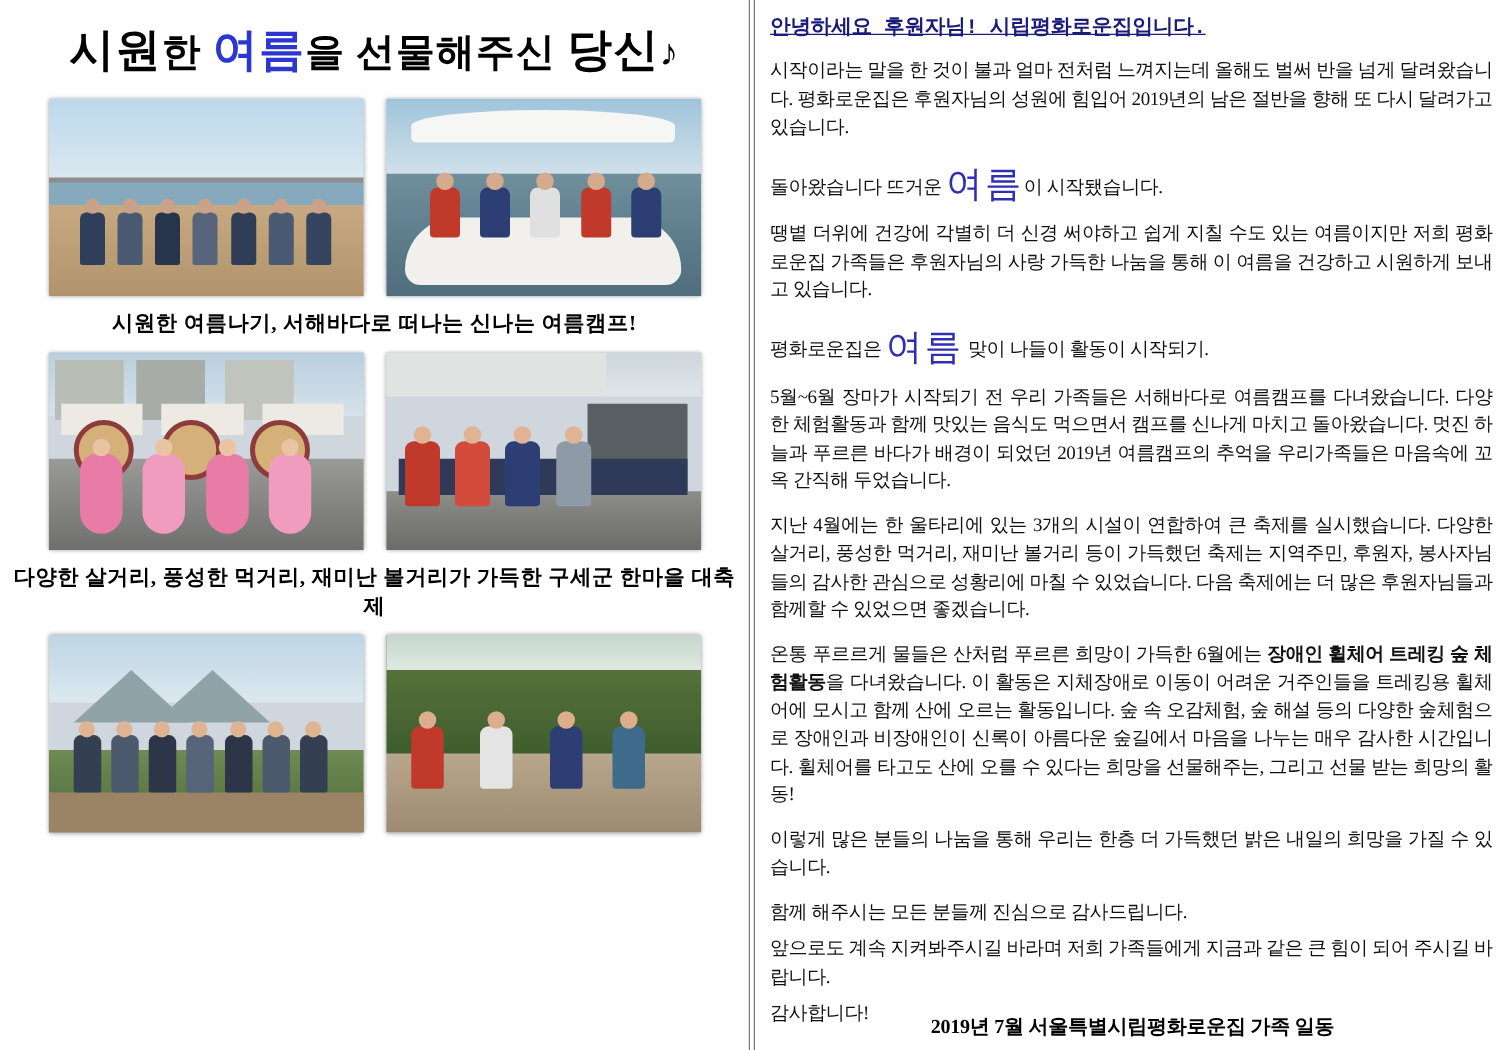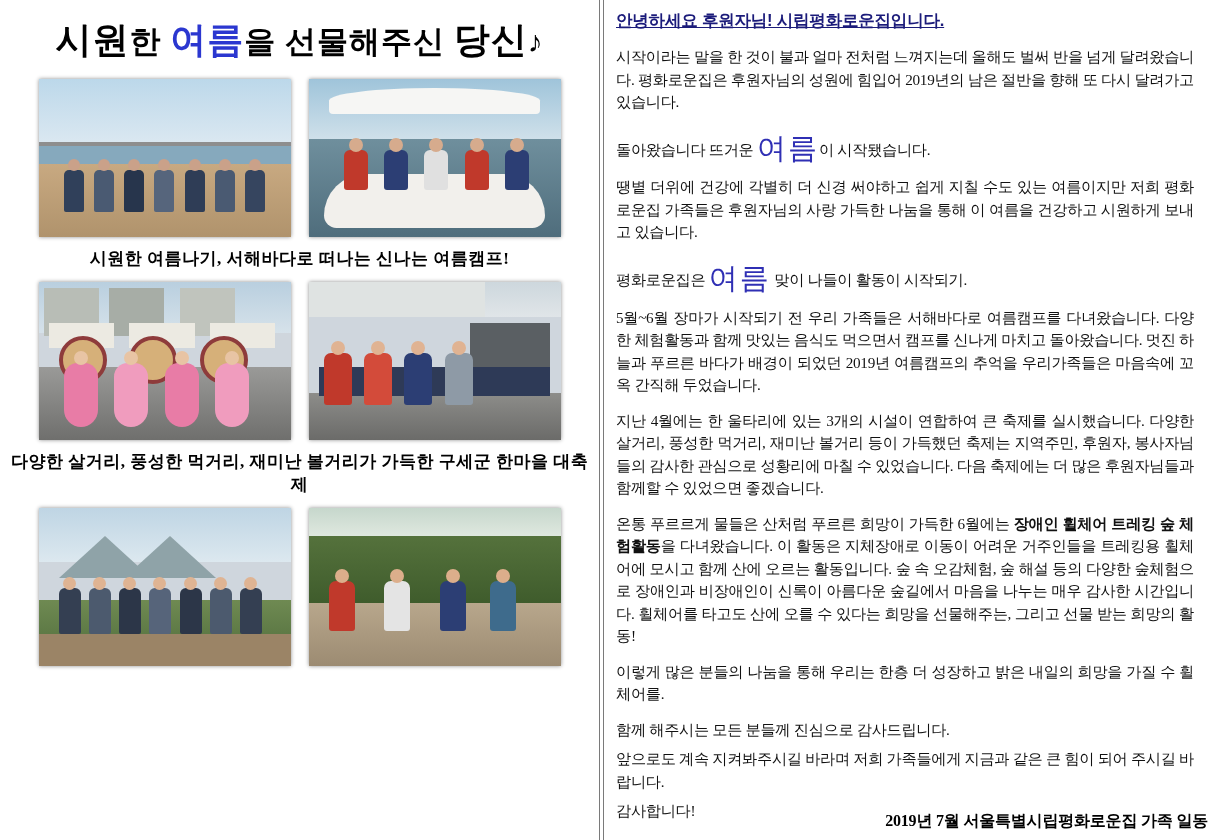--- a/index.html
+++ b/index.html
@@ -144,21 +144,21 @@
 
   
   .p6 .sky { height: 18%; background: linear-gradient(#c6d7cc, #dfe8df); }
   .p6 .trees { position:absolute; top:0; bottom:40%; left:0; right:0; background: linear-gradient(#5e7b43, #3f5c2c); }
   .p6 .ground { height: 40%; background: linear-gradient(#b8a78c, #9c8b72); }
   .p6 .person { position:absolute; bottom:22%; width:26px; height:50px; border-radius:7px 7px 3px 3px; }
   .p6 .head { position:absolute; top:-12px; left:6px; width:14px; height:14px; border-radius:50%; background:#dcae8b; }
 
   
   .letter-title {
-    font-family: Liberation Sans, sans-serif;
+    font-family: Liberation Mono, monospace;
     font-size: 16.5px;
     font-weight: bold;
     color: #1b1b7a;
     text-decoration: underline;
     margin: 2px 0 14px 0;
     letter-spacing: -0.2px;
   }
   .para {
     font-family: "Liberation Serif", serif;
     font-size: 15.2px;
@@ -171,21 +171,21 @@
   .para.tight { margin-bottom: 7px; }
   .para b { font-weight: bold; }
   .bigword {
     font-size: 29px;
     color: #2f2fb4;
     font-family: "Liberation Serif", serif;
     letter-spacing: 2px;
     vertical-align: -3px;
   }
   .signature {
-    text-align: right;
+    text-align: center;
     font-family: "Liberation Serif", serif;
     font-size: 16px;
     font-weight: bold;
     color: #000;
     position: absolute;
     bottom: 8px;
     left: 0;
     right: 0;
     letter-spacing: -0.2px;
   }
@@ -370,21 +370,21 @@
     </p>
 
     <p class="para">5월~6월 장마가 시작되기 전 우리 가족들은 서해바다로 여름캠프를 다녀왔습니다. 다양한 체험활동과 함께 맛있는 음식도 먹으면서 캠프를 신나게 마치고 돌아왔습니다. 멋진 하늘과 푸르른 바다가 배경이 되었던 2019년 여름캠프의 추억을 우리가족들은 마음속에 꼬옥 간직해 두었습니다.</p>
 
     <p class="para">지난 4월에는 한 울타리에 있는 3개의 시설이 연합하여 큰 축제를 실시했습니다. 다양한 살거리, 풍성한 먹거리, 재미난 볼거리 등이 가득했던 축제는 지역주민, 후원자, 봉사자님들의 감사한 관심으로 성황리에 마칠 수 있었습니다. 다음 축제에는 더 많은 후원자님들과 함께할 수 있었으면 좋겠습니다.</p>
 
     <p class="para">
       <span>온통 푸르르게 물들은 산처럼 푸르른 희망이 가득한 6월에는 </span><b>장애인 휠체어 트레킹 숲 체험활동</b><span>을 다녀왔습니다. 이 활동은 지체장애로 이동이 어려운 거주인들을 트레킹용 휠체어에 모시고 함께 산에 오르는 활동입니다. 숲 속 오감체험, 숲 해설 등의 다양한 숲체험으로 장애인과 비장애인이 신록이 아름다운 숲길에서 마음을 나누는 매우 감사한 시간입니다. 휠체어를 타고도 산에 오를 수 있다는 희망을 선물해주는, 그리고 선물 받는 희망의 활동!</span>
     </p>
 
-    <p class="para">이렇게 많은 분들의 나눔을 통해 우리는 한층 더 성장하고 밝은 내일의 희망을 가질 수 휠체어를.</p>
+    <p class="para">이렇게 많은 분들의 나눔을 통해 우리는 한층 더 가득했던 밝은 내일의 희망을 가질 수 있습니다.</p>
 
     <p class="para tight">함께 해주시는 모든 분들께 진심으로 감사드립니다.</p>
     <p class="para tight">앞으로도 계속 지켜봐주시길 바라며 저희 가족들에게 지금과 같은 큰 힘이 되어 주시길 바랍니다.</p>
     <p class="para tight">감사합니다!</p>
 
     <div class="signature">2019년 7월 서울특별시립평화로운집 가족 일동</div>
 
   </div>
 </div>
 

